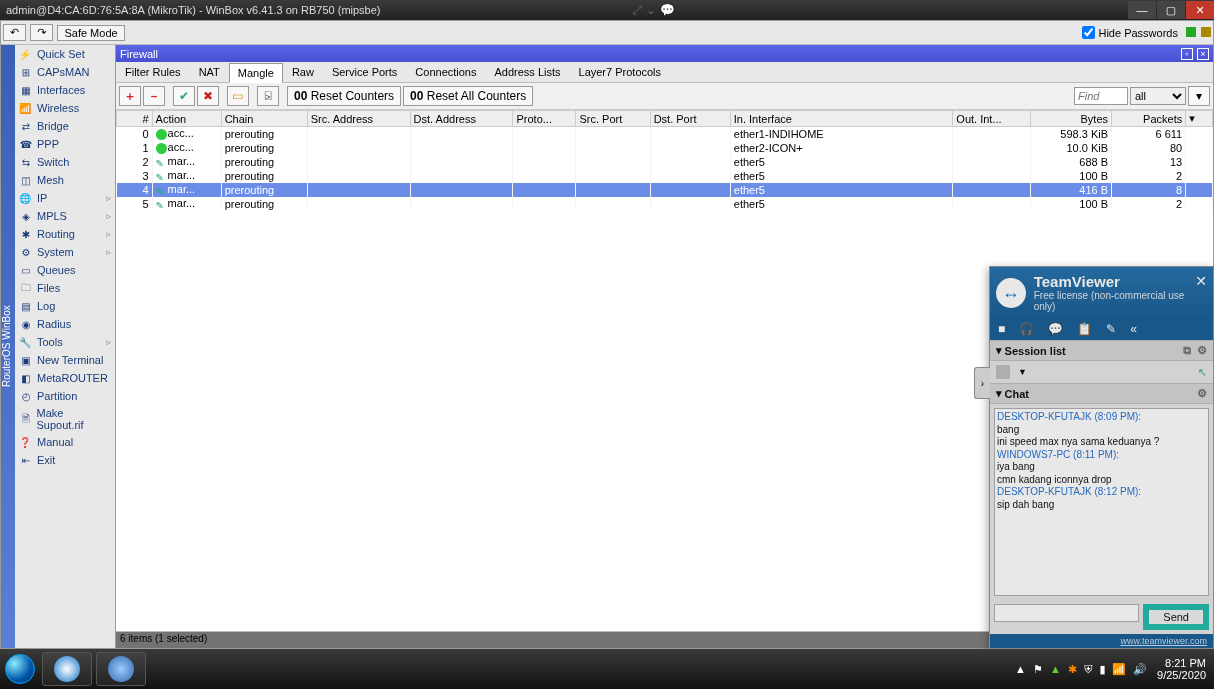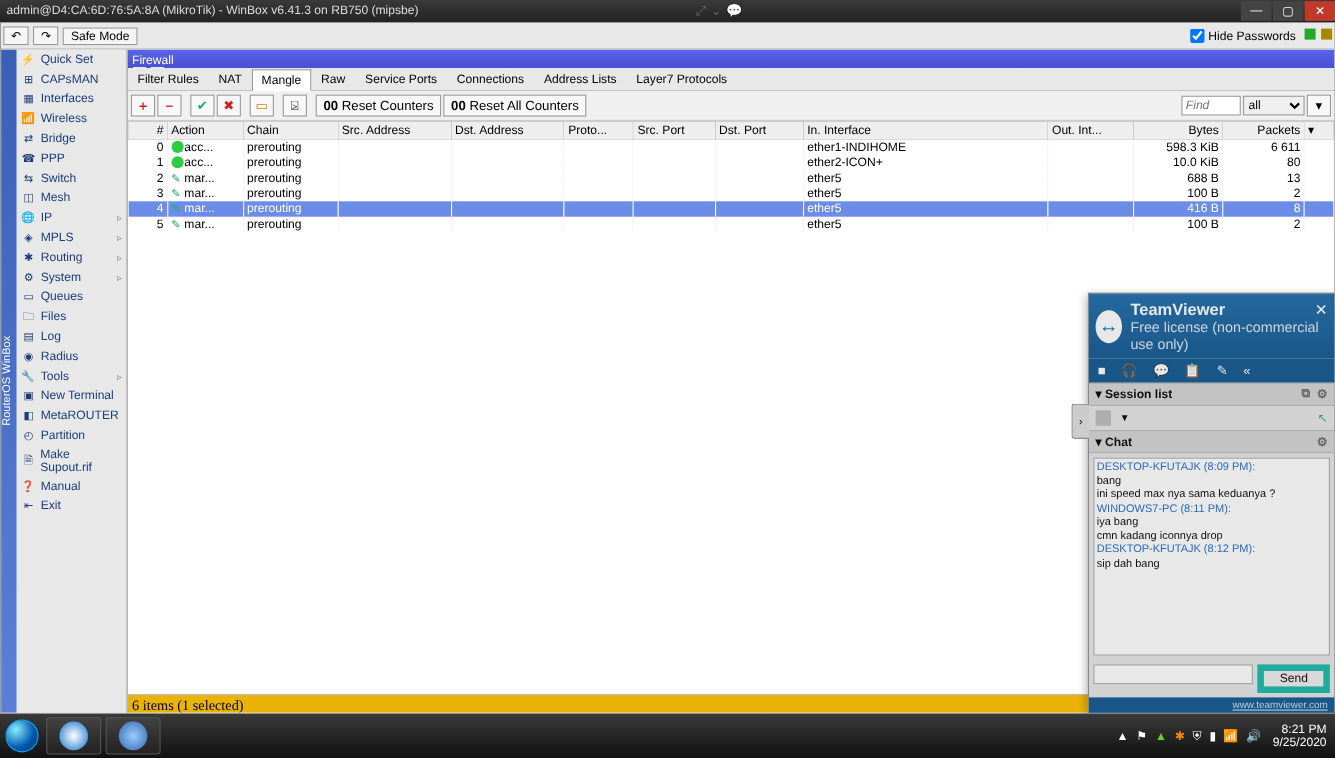--- a/index.html
+++ b/index.html
@@ -29,21 +29,21 @@
 .sidebar { width:115px; background:#e8e8e8; border-right:1px solid #999; font-size:11px; position:relative;}
 .sidebar .vtab{position:absolute;left:0;top:0;bottom:0;width:14px;background:linear-gradient(#5a7fd6,#3a5fb6);color:#fff;writing-mode:vertical-rl;transform:rotate(180deg);font-size:10px;text-align:center;padding:4px 0;}
 .sidebar ul{list-style:none;margin-left:14px;}
 .sidebar li{padding:2px 4px;display:flex;align-items:center;cursor:pointer;color:#1a3d7a;}
 .sidebar li .sicon{width:14px;height:14px;margin-right:4px;display:inline-flex;align-items:center;justify-content:center;font-size:10px;}
 .sidebar li .arrow{margin-left:auto;color:#888;font-size:9px;}
 
 .content{flex:1;display:flex;flex-direction:column;background:#fff;}
 
 
-.fw-header{height:17px;background:linear-gradient(#5a64e8,#4850d0);color:#fff;font-size:11px;display:flex;padding:4px 4px;justify-content:space-between;flex-direction:column;}
+.fw-header{height:17px;background:linear-gradient(#5a64e8,#4850d0);color:#fff;font-size:11px;display:flex;align-items:center;padding:4px 4px;justify-content:space-between;}
 .fw-header .hbtns span{display:inline-block;width:12px;height:12px;border:1px solid #fff;margin-left:1px;font-size:9px;text-align:center;line-height:10px;cursor:pointer;}
 
 
 .tabs{display:flex;background:#e8e8e8;border-bottom:1px solid #bbb;font-size:11px;}
 .tabs .tab{padding:3px 8px;cursor:pointer;border:1px solid transparent;}
 .tabs .tab.active{background:#fff;border:1px solid #999;border-bottom:1px solid #fff;position:relative;top:1px;}
 
 
 .actionbar{display:flex;align-items:center;padding:3px;background:#f0f0f0;border-bottom:1px solid #ccc;font-size:11px;gap:2px;}
 .actionbar .abtn{border:1px solid #999;background:#f8f8f8;width:22px;height:20px;display:flex;align-items:center;justify-content:center;cursor:pointer;font-size:12px;}
@@ -59,29 +59,29 @@
 table.grid th{background:#eee;border:1px solid #ccc;padding:1px 3px;text-align:left;font-weight:normal;white-space:nowrap;position:sticky;top:0;}
 table.grid td{border-right:1px solid #f4f4f4;padding:0 3px;white-space:nowrap;height:14px;}
 table.grid tr.selected td{background:#6b8de8;color:#fff;}
 table.grid td.num, table.grid th.num{text-align:right;}
 .acticon{display:inline-block;width:11px;height:11px;border-radius:50%;vertical-align:middle;margin-right:1px;}
 .acticon.acc{background:#2ecc40;}
 .acticon.mar{background:none;}
 .acticon.mar::before{content:"✎";color:#2a6;font-size:10px;}
 
 
-.statusbar{height:17px;background:#eab308;border-top:1px solid #bbb;font-size:13px;padding:1px 4px;font-family:Liberation Serif, serif;}
+.statusbar{height:17px;background:#737373;border-top:1px solid #bbb;font-size:10px;padding:1px 4px;}
 
 
 .tv{position:absolute;right:0;top:266px;width:225px;bottom:40px;background:#e6e6e6;border:1px solid #888;font-size:11px;display:flex;flex-direction:column;box-shadow:-2px 2px 8px rgba(0,0,0,.3);}
 .tv .tvtop{background:linear-gradient(#1a6aa8,#0d5590);color:#fff;padding:6px;display:flex;align-items:center;position:relative;}
 .tv .tvtop .tvlogo{width:30px;height:30px;border-radius:50%;background:#fff;display:flex;align-items:center;justify-content:center;margin-right:8px;}
 .tv .tvtop .tvlogo span{color:#0d72c8;font-weight:bold;font-size:18px;}
 .tv .tvtop .tvtitle{font-size:15px;font-weight:bold;}
-.tv .tvtop .tvsub{font-size:13px;opacity:.85;}
+.tv .tvtop .tvsub{font-size:10px;opacity:.85;}
 .tv .tvtop .tvclose{position:absolute;right:6px;top:6px;cursor:pointer;font-size:14px;}
 .tv .tvicons{background:#0d5590;color:#fff;padding:4px 8px;display:flex;gap:14px;font-size:12px;}
 .tv .section-h{background:#d4d4d4;padding:3px 6px;font-weight:bold;font-size:11px;display:flex;align-items:center;border-top:1px solid #bbb;border-bottom:1px solid #bbb;}
 .tv .section-h .shicons{margin-left:auto;display:flex;gap:6px;color:#666;}
 .tv .sessionrow{padding:4px 6px;display:flex;align-items:center;}
 .tv .sessionrow .pc{width:14px;height:14px;background:#bbb;margin-right:4px;}
 .tv .sessionrow .dd{margin-left:4px;font-size:9px;}
 .tv .chatbox{flex:1;background:#fff;margin:4px;border:1px solid #aaa;overflow:auto;padding:2px;font-size:10px;line-height:1.25;}
 .tv .chatbox .sender{color:#1a6ad0;}
 .tv .chatinput{display:flex;padding:4px;gap:4px;}

